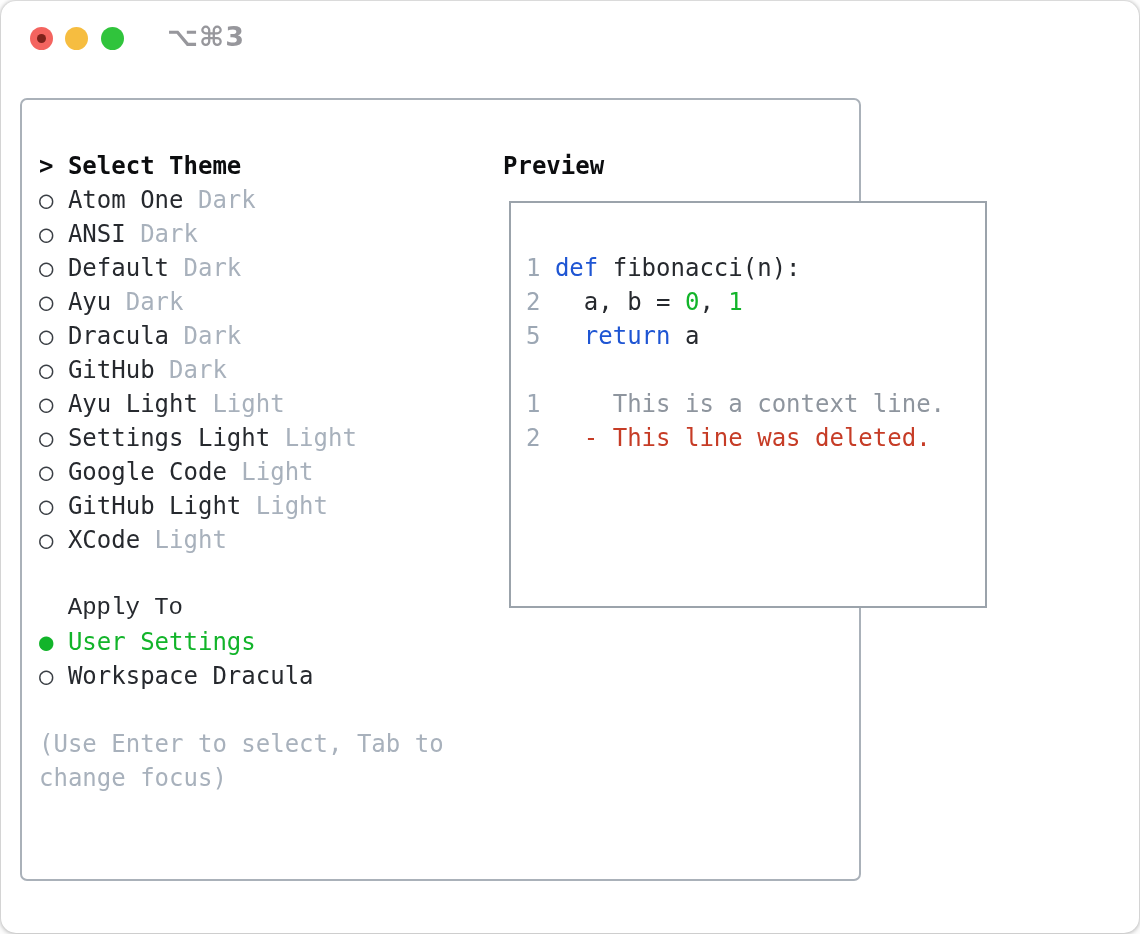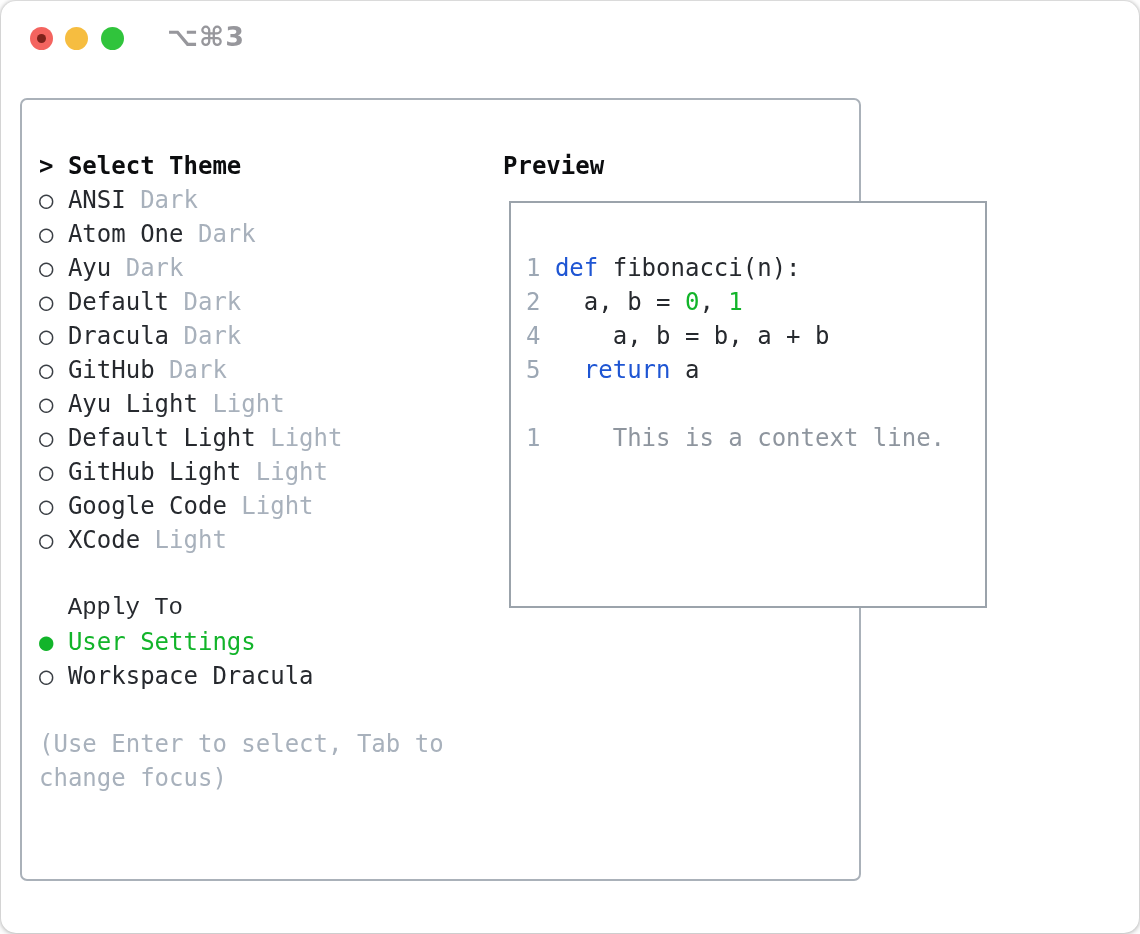--- a/index.html
+++ b/index.html
@@ -72,30 +72,30 @@
     <div class="light light-green"></div>
     <div class="win-title">⌥⌘3</div>
   </div>
 
   <div class="main-box">
 
     <div class="left-col">
       <div class="line"><span class="prompt">&gt;</span><span class="bold gap1">Select Theme</span></div>
 
       <div>
+          <div class="line"><span class="bullet">○</span> <span class="name">Atom One</span> <span class="dim">Dark</span></div>
           <div class="line"><span class="bullet">○</span> <span class="name">ANSI</span> <span class="dim">Dark</span></div>
-          <div class="line"><span class="bullet">○</span> <span class="name">Atom One</span> <span class="dim">Dark</span></div>
+          <div class="line"><span class="bullet">○</span> <span class="name">Default</span> <span class="dim">Dark</span></div>
           <div class="line"><span class="bullet">○</span> <span class="name">Ayu</span> <span class="dim">Dark</span></div>
-          <div class="line"><span class="bullet">○</span> <span class="name">Default</span> <span class="dim">Dark</span></div>
           <div class="line"><span class="bullet">○</span> <span class="name">Dracula</span> <span class="dim">Dark</span></div>
           <div class="line"><span class="bullet">○</span> <span class="name">GitHub</span> <span class="dim">Dark</span></div>
           <div class="line"><span class="bullet">○</span> <span class="name">Ayu Light</span> <span class="dim">Light</span></div>
-          <div class="line"><span class="bullet">○</span> <span class="name">Default Light</span> <span class="dim">Light</span></div>
+          <div class="line"><span class="bullet">○</span> <span class="name">Settings Light</span> <span class="dim">Light</span></div>
+          <div class="line"><span class="bullet">○</span> <span class="name">Google Code</span> <span class="dim">Light</span></div>
           <div class="line"><span class="bullet">○</span> <span class="name">GitHub Light</span> <span class="dim">Light</span></div>
-          <div class="line"><span class="bullet">○</span> <span class="name">Google Code</span> <span class="dim">Light</span></div>
           <div class="line"><span class="bullet">○</span> <span class="name">XCode</span> <span class="dim">Light</span></div>
         </div>
 
       <div class="line"></div>
 
       <div class="line ind2"><span>Apply To</span></div>
 
       <div>
           <div class="line"><span class="bullet sel">●</span> <span class="name sel">User Settings</span></div>
           <div class="line"><span class="bullet">○</span> <span class="name">Workspace Dracula</span></div>
@@ -105,20 +105,20 @@
 
       <div class="line dim">(Use Enter to select, Tab to</div>
       <div class="line dim">change focus)</div>
     </div>
 
     <div class="right-header line"><span class="bold">Preview</span></div>
 
     <div class="preview-pane">
         <div class="line"><span class="ln">1</span> <span class="tk-k">def</span><span class="tk-t"> fibonacci(n):</span></div>
         <div class="line"><span class="ln">2</span> <span class="tk-t">  a, b = </span><span class="tk-n">0</span><span class="tk-t">, </span><span class="tk-n">1</span></div>
-        <div class="line"><span class="ln">4</span> <span class="tk-t">    a, b = b, a + b</span></div>
         <div class="line"><span class="ln">5</span> <span class="tk-t">  </span><span class="tk-k">return</span><span class="tk-t"> a</span></div>
         <div class="line"><span class="ln"></span> </div>
         <div class="line"><span class="ln">1</span> <span class="tk-ctx">    This is a context line.</span></div>
+        <div class="line"><span class="ln">2</span> <span class="tk-del">  - This line was deleted.</span></div>
       </div>
 
   </div>
 </div>
 
 </body></html>

